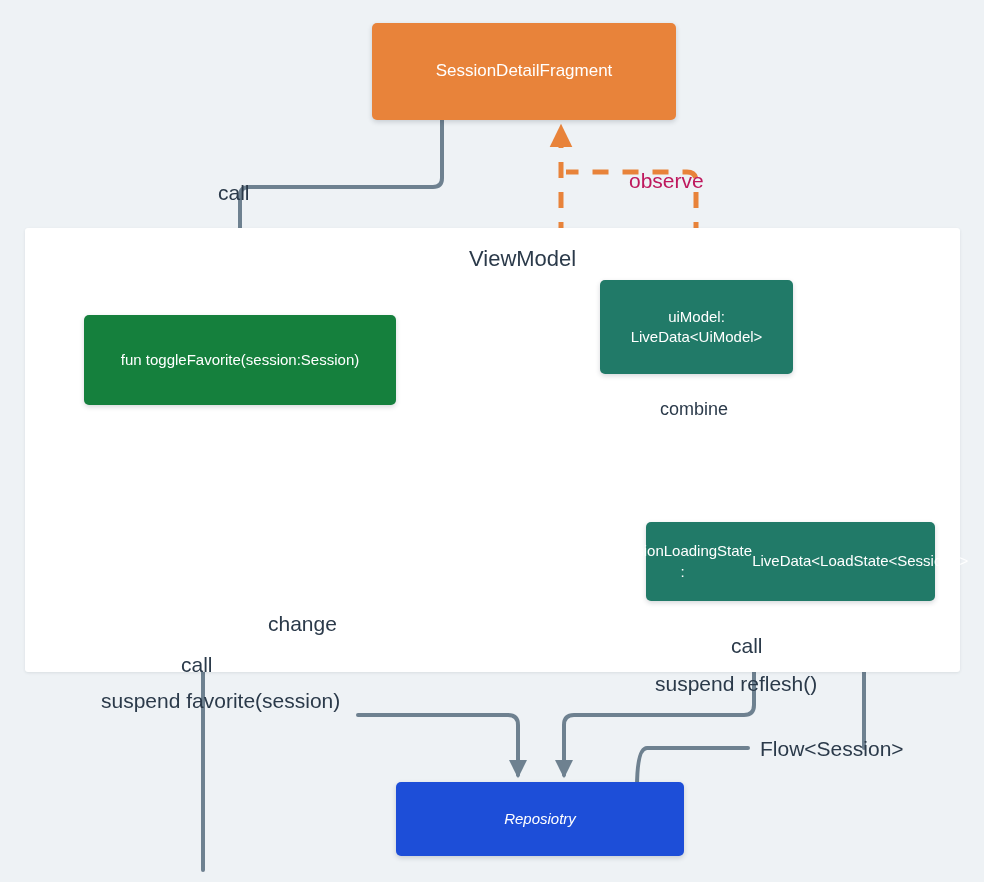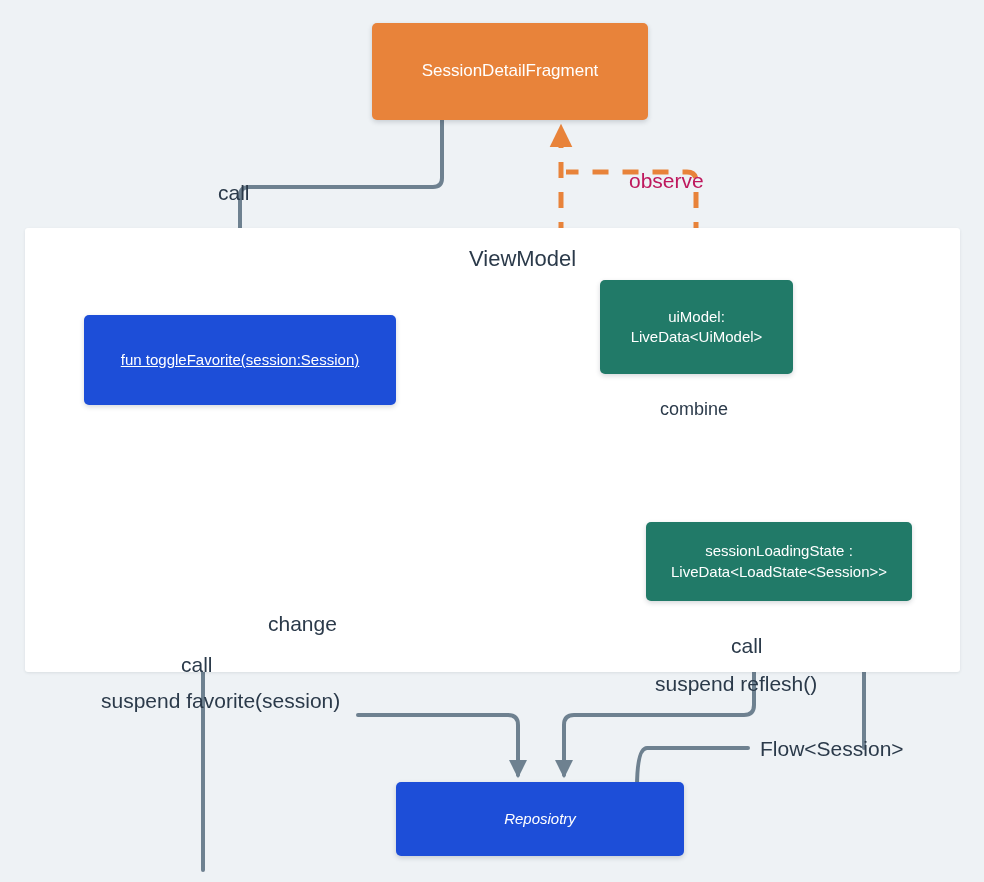--- a/index.html
+++ b/index.html
@@ -43,23 +43,22 @@
     box-shadow: 0 2px 5px rgba(25,40,55,0.18);
     line-height: 1.34;
     box-sizing: border-box;
     padding: 4px 8px;
   }
   .node-fragment {
     background: #e8833a;
     font-size: 17px;
   }
   .node-fun {
-    background: #1d4ed8;
+    background: #15803d;
     font-size: 15px;
-    text-decoration: underline;
   }
   .node-live {
     background: #217a68;
     font-size: 15px;
     margin-top: 12px;
   }
   .node-repo {
     background: #1d4ed8;
     font-size: 15px;
     font-style: italic;
@@ -114,35 +113,35 @@
     <path d="M 754 660 L 754 705 Q 754 715 744 715 L 574 715 Q 564 715 564 725 L 564 775" fill="none" stroke="#6e8190" stroke-width="4" stroke-linecap="round" marker-end="url(#arrow-gray)"></path>
 
     <path d="M 637 788 Q 637 748 647 748 L 748 748" fill="none" stroke="#6e8190" stroke-width="4" stroke-linecap="round"></path>
     <path d="M 864 748 L 864 597" fill="none" stroke="#6e8190" stroke-width="4" stroke-linecap="round" marker-end="url(#arrow-gray)"></path>
   </svg>
 
   <div class="panel" style="left:25px; top:228px; width:935px; height:444px;"></div>
 
   <span class="panel-title" style="left:429px; top:248px;">ViewModel</span>
 
-  <div class="node node-fragment" style="left:372px; top:23px; width:276px; height:97px;">
+  <div class="node node-fragment" style="left:372px; top:23px; width:304px; height:97px;">
     <span>SessionDetailFragment</span>
   </div>
 
   <div class="node node-fun" style="left:84px; top:315px; width:312px; height:90px;">
     <span>fun toggleFavorite(session:Session)</span>
   </div>
 
   <div class="node node-live" style="left:600px; top:268px; width:193px; height:94px; flex-direction:column;">
     <span>uiModel:</span>
     <span>LiveData&lt;UiModel&gt;</span>
   </div>
 
 
-  <div class="node node-live" style="left:646px; top:510px; width:266px; height:79px; flex-direction:column;">
+  <div class="node node-live" style="left:646px; top:510px; width:289px; height:79px; ">
     <span>sessionLoadingState :</span>
     <span>LiveData&lt;LoadState&lt;Session&gt;&gt;</span>
   </div>
 
   <div class="node node-repo" style="left:396px; top:782px; width:288px; height:74px;">
     <span>Reposiotry</span>
   </div>
 
   <span class="edge-label" style="left:218px; top:182px;">call</span>
 

